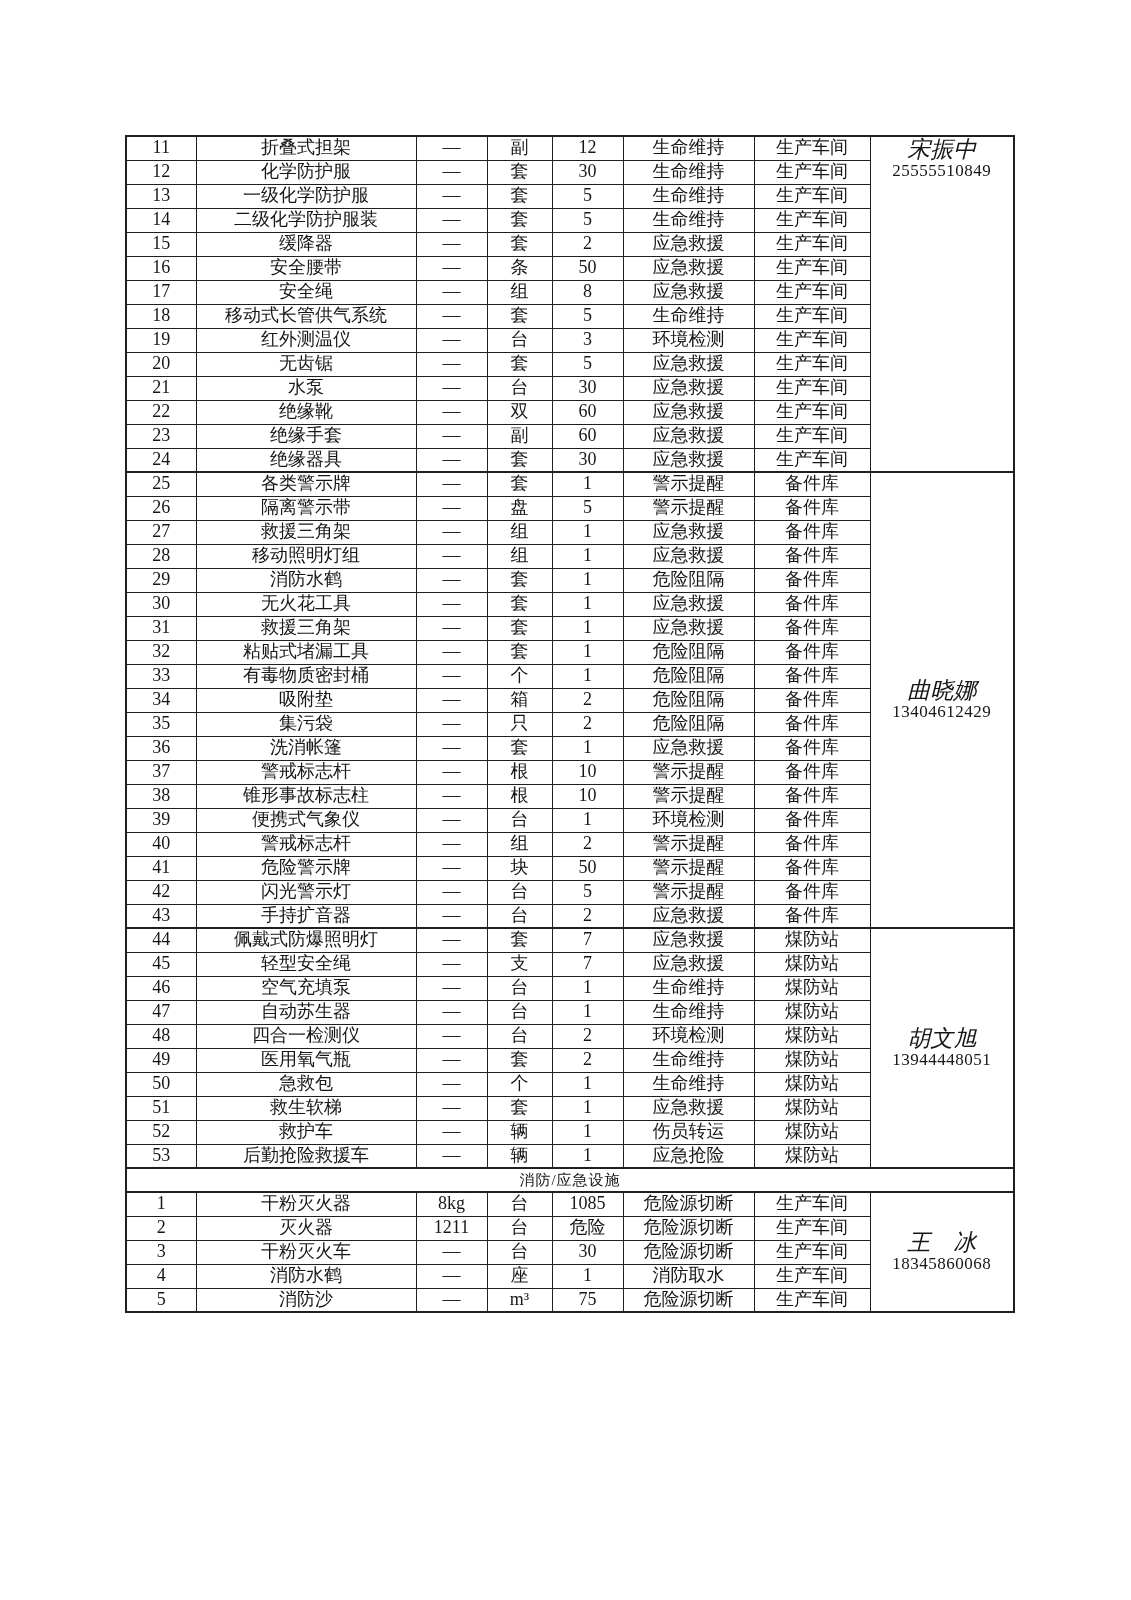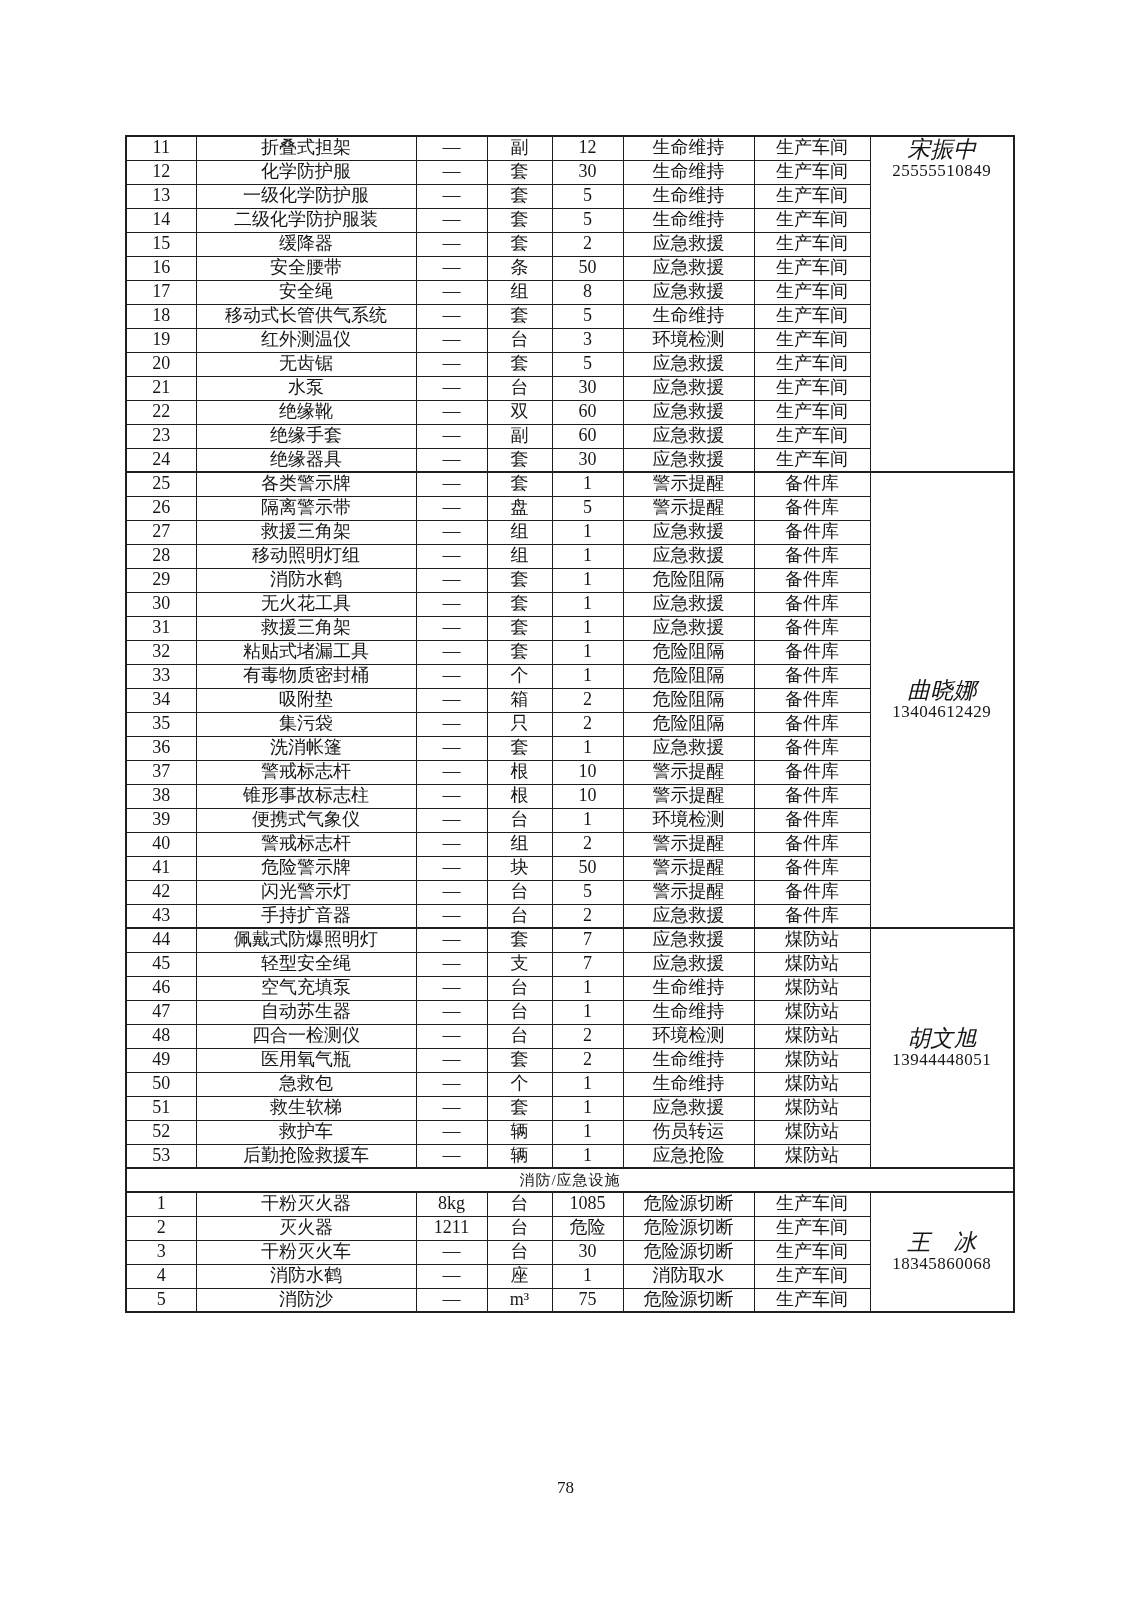--- a/index.html
+++ b/index.html
@@ -521,14 +521,13 @@
           <td>消防沙</td>
           <td>—</td>
           <td>m³</td>
           <td>75</td>
           <td>危险源切断</td>
           <td>生产车间</td>
         </tr>
       </tbody>
   </table>
 
-  <div class="page-number">78</div>
 </div>
 
 </body></html>

